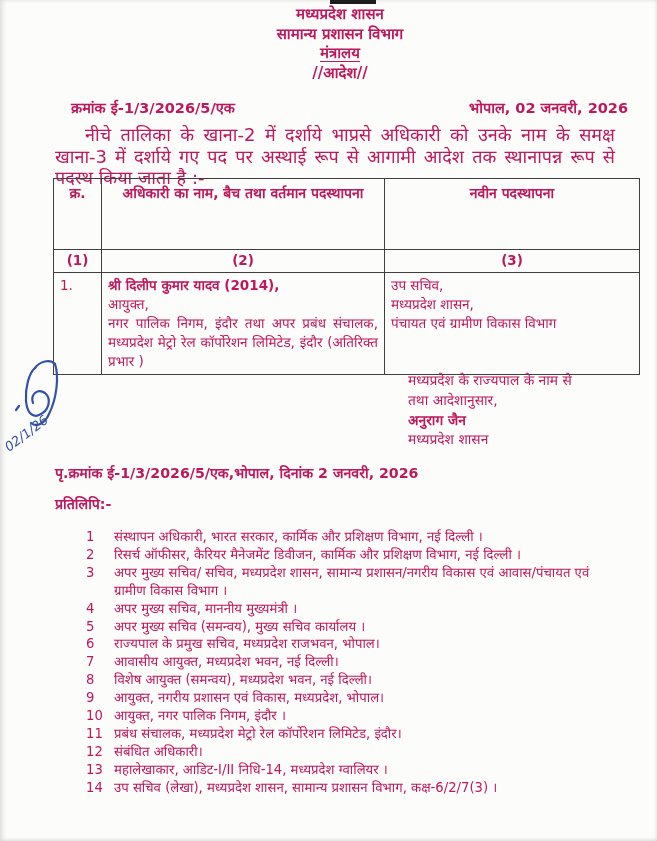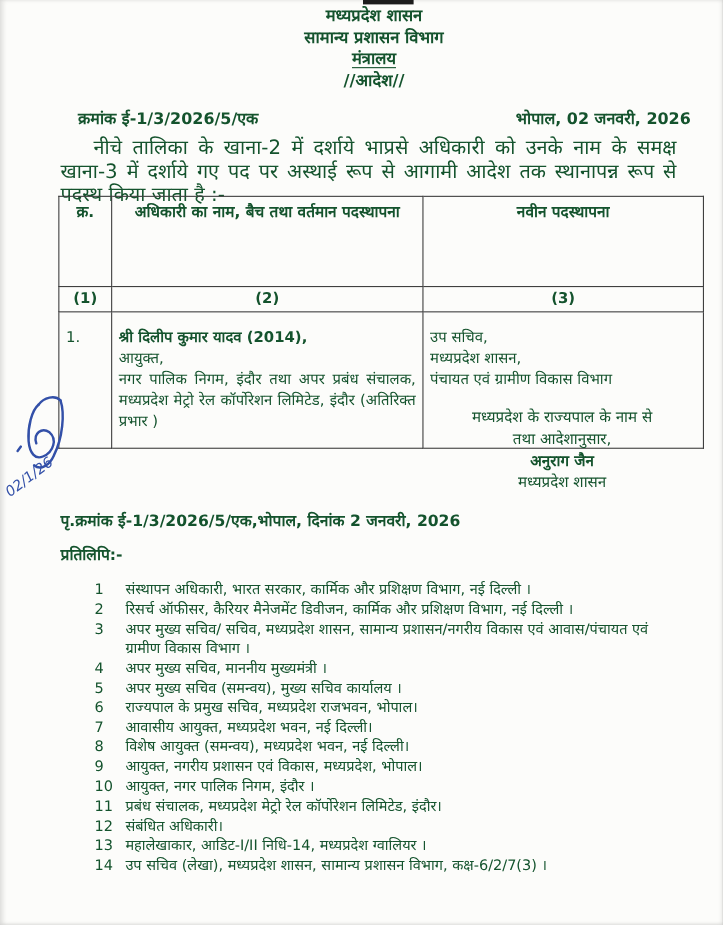--- a/index.html
+++ b/index.html
@@ -1,38 +1,38 @@
 <!DOCTYPE html>
 <html><head>
 <meta charset="utf-8">
 <style>
   html,body{margin:0;padding:0;background:#d9d9d6;}
   .page{
     position:relative;
     width:657px;height:841px;
     background:#fcfcfa;
     font-family:"DejaVu Sans",sans-serif;
-    color:#14532d;
+    color:#be185d;
     overflow:hidden;
     box-shadow:inset 3px 0 4px rgba(0,0,0,.10), inset -2px 0 3px rgba(0,0,0,.05), inset 0 -2px 3px rgba(0,0,0,.04);
   }
   .bold{font-weight:700;}
   .top-mark{position:absolute;left:330px;top:0;width:46px;height:4px;background:#1c1c1c;}
   .letterhead{position:absolute;top:5px;left:0;width:680px;text-align:center;font-weight:700;font-size:15px;line-height:19.5px;}
   .letterhead .underline{text-decoration:underline;text-underline-offset:3px;}
   .ref-row{position:absolute;top:97px;left:55px;width:557px;display:flex;justify-content:space-between;font-weight:700;font-size:14.5px;margin-left:16px;}
   .intro{position:absolute;top:124px;left:55px;width:560px;font-size:18px;line-height:21.5px;text-align:justify;text-indent:30px;margin:0;}
   table.order{position:absolute;top:178px;left:53px;border-collapse:collapse;table-layout:fixed;font-size:13.5px;}
-  table.order td,table.order th{border:1px solid #3f3f3f;vertical-align:top;padding:14px 6px;line-height:19px;}
+  table.order td,table.order th{border:1px solid #3f3f3f;vertical-align:top;padding:3px 6px;line-height:19px;}
   th.c1{width:35px;} th.c2{width:270px;} th.c3{width:242px;}
   tr.hdr th{height:62px;font-weight:700;font-size:14px;text-align:center;padding-top:5px;}
   tr.nums td{height:18px;font-weight:700;text-align:center;padding:1px 0 2px;}
   tr.data td{height:88px;}
   .cell-officer .justify{text-align:justify;}
-  .sig-block{position:absolute;top:371px;left:408px;width:206px;text-align:center;font-size:13.8px;line-height:19.8px;}
+  .sig-block{position:absolute;top:371px;left:408px;width:206px;font-size:13.8px;line-height:19.8px;}
   .endorse-row{position:absolute;top:463px;left:55px;width:557px;display:flex;font-weight:700;font-size:14.2px;}
   .copy-label{position:absolute;top:494px;left:55px;font-weight:700;font-size:14.2px;}
   .copy-list{position:absolute;top:528px;left:86px;width:528px;font-size:13.2px;line-height:17.9px;}
   .copy-item{display:flex;}
   .copy-item .num{flex:0 0 28px;}
   .copy-item .txt{flex:1;}
   .hand-sign{position:absolute;left:2px;top:356px;width:88px;height:102px;}
   .hand-sign text{font-size:13px;font-style:italic;font-family:"DejaVu Sans",sans-serif;}
 </style>
 </head>

